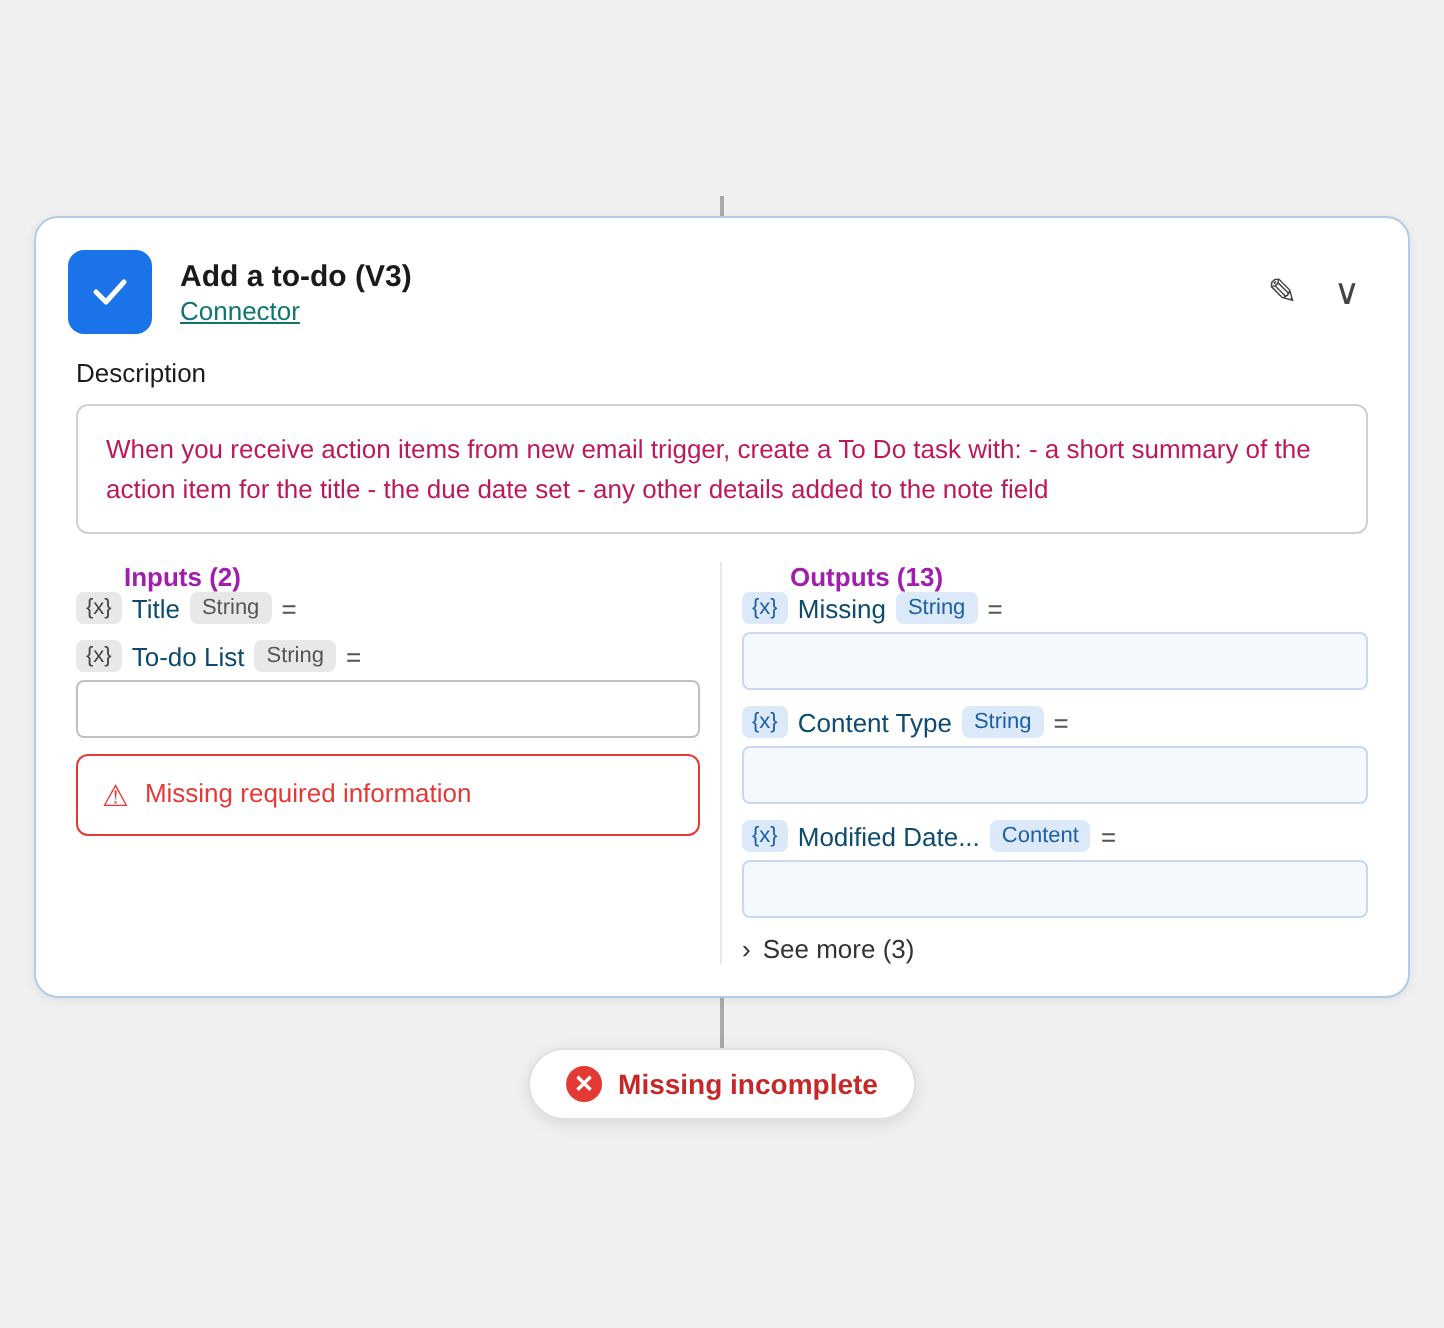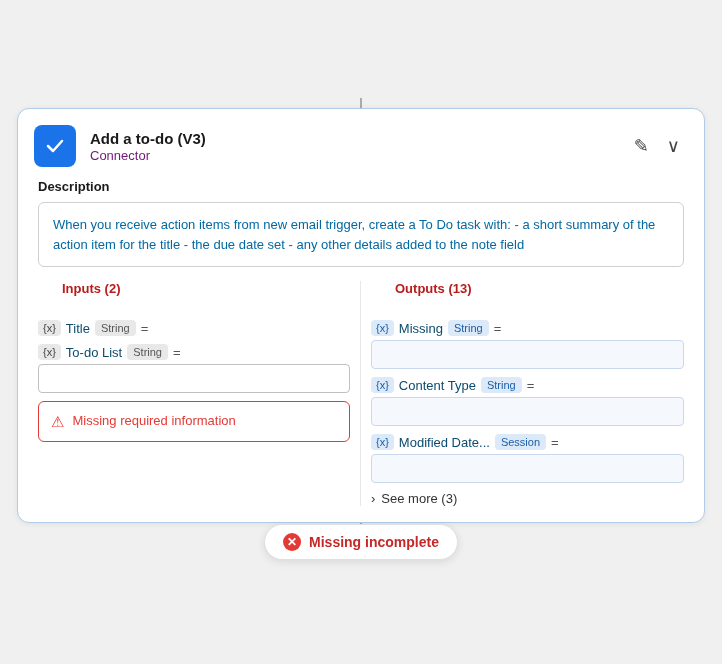--- a/index.html
+++ b/index.html
@@ -67,21 +67,22 @@
 
     .card-title {
       font-size: 15px;
       font-weight: 600;
       color: #1a1a1a;
       line-height: 1.3;
     }
 
     .card-subtitle {
       font-size: 13px;
-      color: #701a75;
+      color: #0f766e;
+      text-decoration: underline;
     }
 
     .header-actions {
       display: flex;
       gap: 10px;
       align-items: center;
     }
 
     .header-btn {
       background: none;
@@ -95,31 +96,31 @@
       align-items: center;
     }
 
     
     .description-section {
       padding: 0 20px 14px 20px;
     }
 
     .section-label {
       font-size: 13px;
-      font-weight: 700;
+      font-weight: 400;
       color: #1a1a1a;
       margin-bottom: 8px;
     }
 
     .description-box {
       border: 1px solid #d0d0d0;
       border-radius: 6px;
       padding: 12px 14px;
       font-size: 13px;
-      color: #0369a1;
+      color: #be185d;
       line-height: 1.5;
     }
 
     
     .io-grid {
       display: grid;
       grid-template-columns: 1fr 1fr;
       gap: 0;
       padding: 0 20px 16px 20px;
       border-top: none;
@@ -134,22 +135,22 @@
       border-right: 1px solid #e8e8e8;
     }
 
     .io-column:last-child {
       padding-left: 10px;
     }
 
     .io-header {
       font-size: 13px;
       font-weight: 600;
-      color: #b91c1c;
-      margin-bottom: 24px;
+      color: #a21caf;
+      margin-bottom: 0;
       padding-left: 24px;
     }
 
     .field-row {
       margin-bottom: 8px;
     }
 
     .field-label-row {
       display: flex;
       align-items: center;
@@ -406,21 +407,21 @@
             <span class="output-type-badge">String</span>
             <span class="eq-sign">=</span>
           </div>
           <input class="field-input output-input" type="text" value="" style="">
         </div>
 
         <div class="field-row">
           <div class="field-label-row">
             <span class="output-badge">{x}</span>
             <span class="field-name">Modified Date...</span>
-            <span class="output-type-badge">Session</span>
+            <span class="output-type-badge">Content</span>
             <span class="eq-sign">=</span>
           </div>
           <input class="field-input output-input" type="text" value="" style="">
         </div>
 
         <div class="see-more-row">
           <span class="see-more-chevron">›</span>
           <span class="see-more-text">See more (3)</span>
         </div>
       </div>

